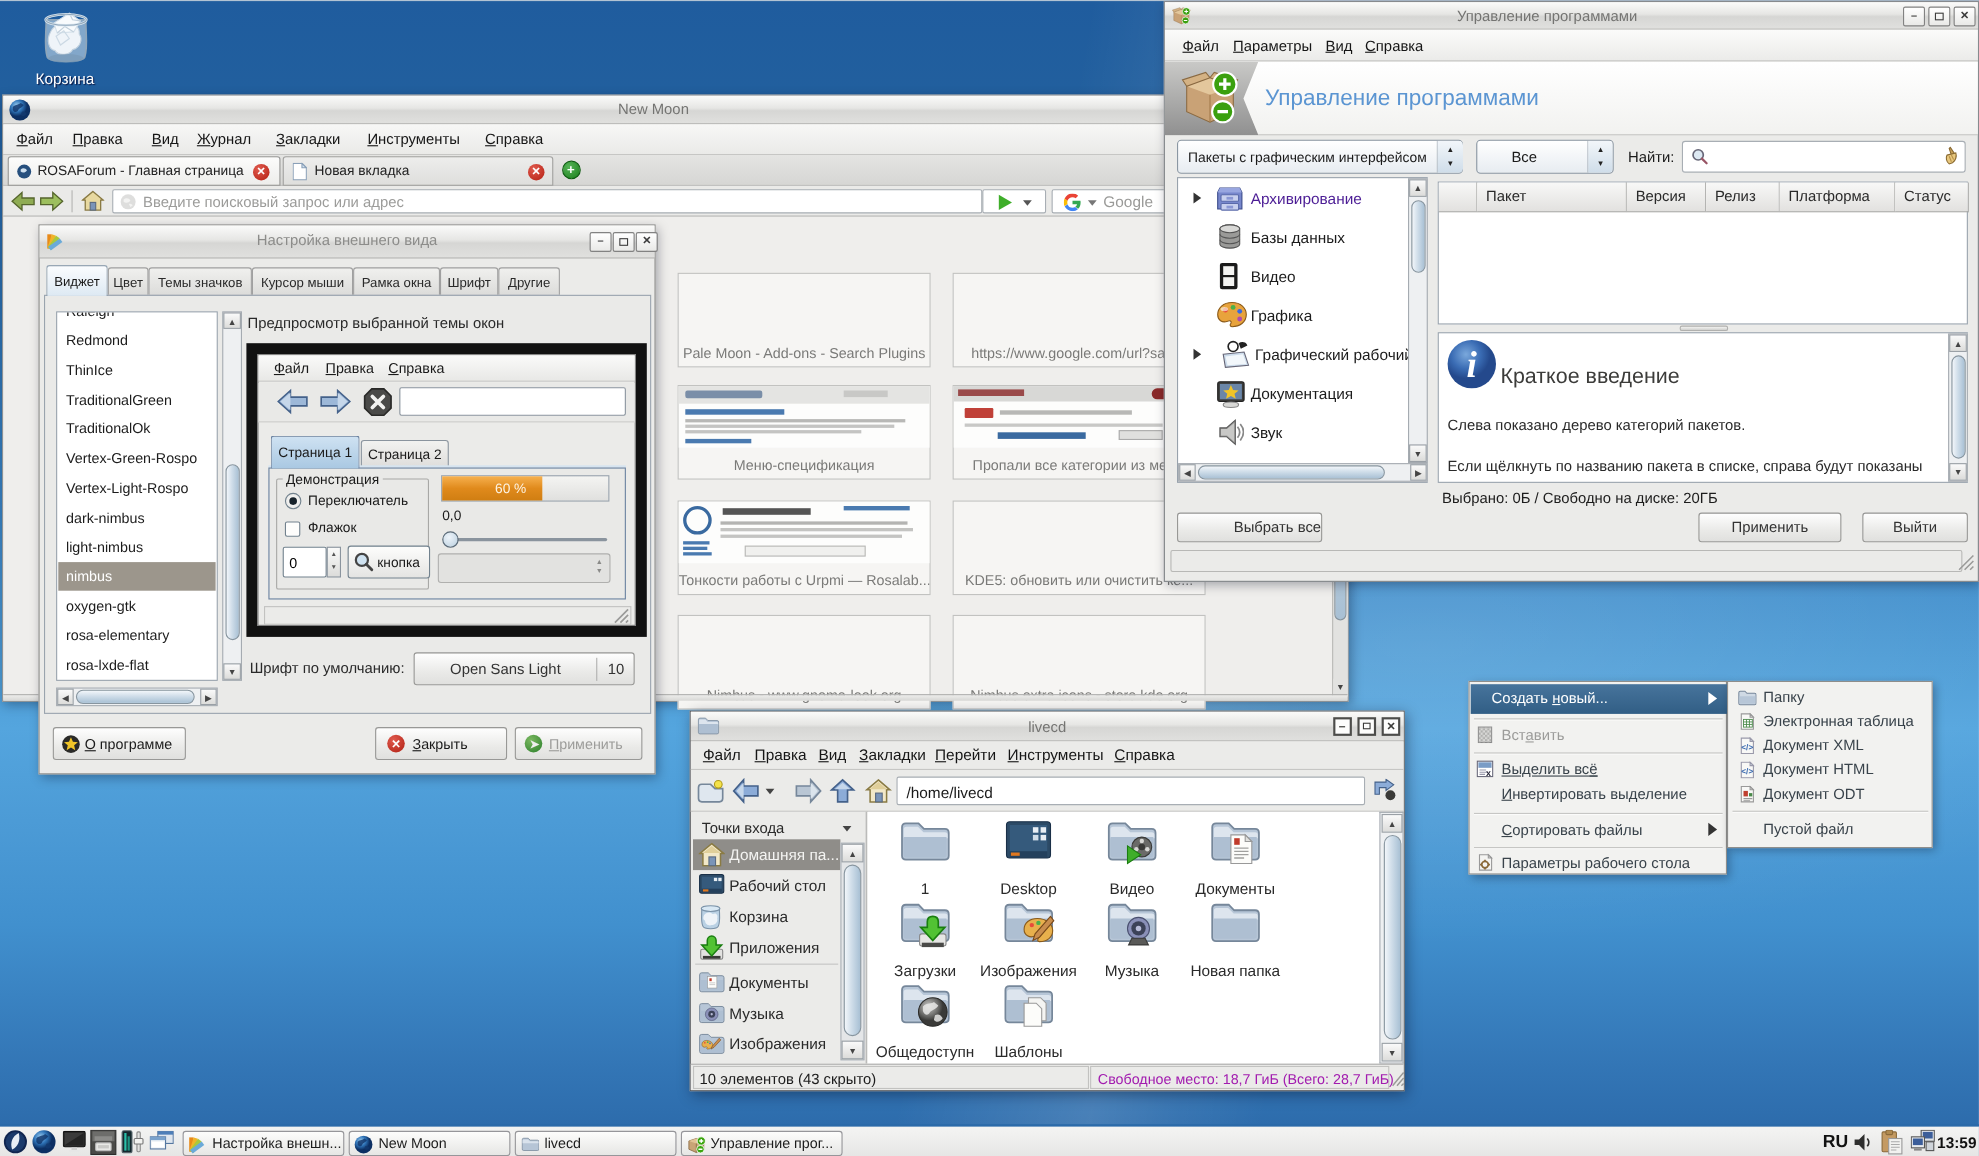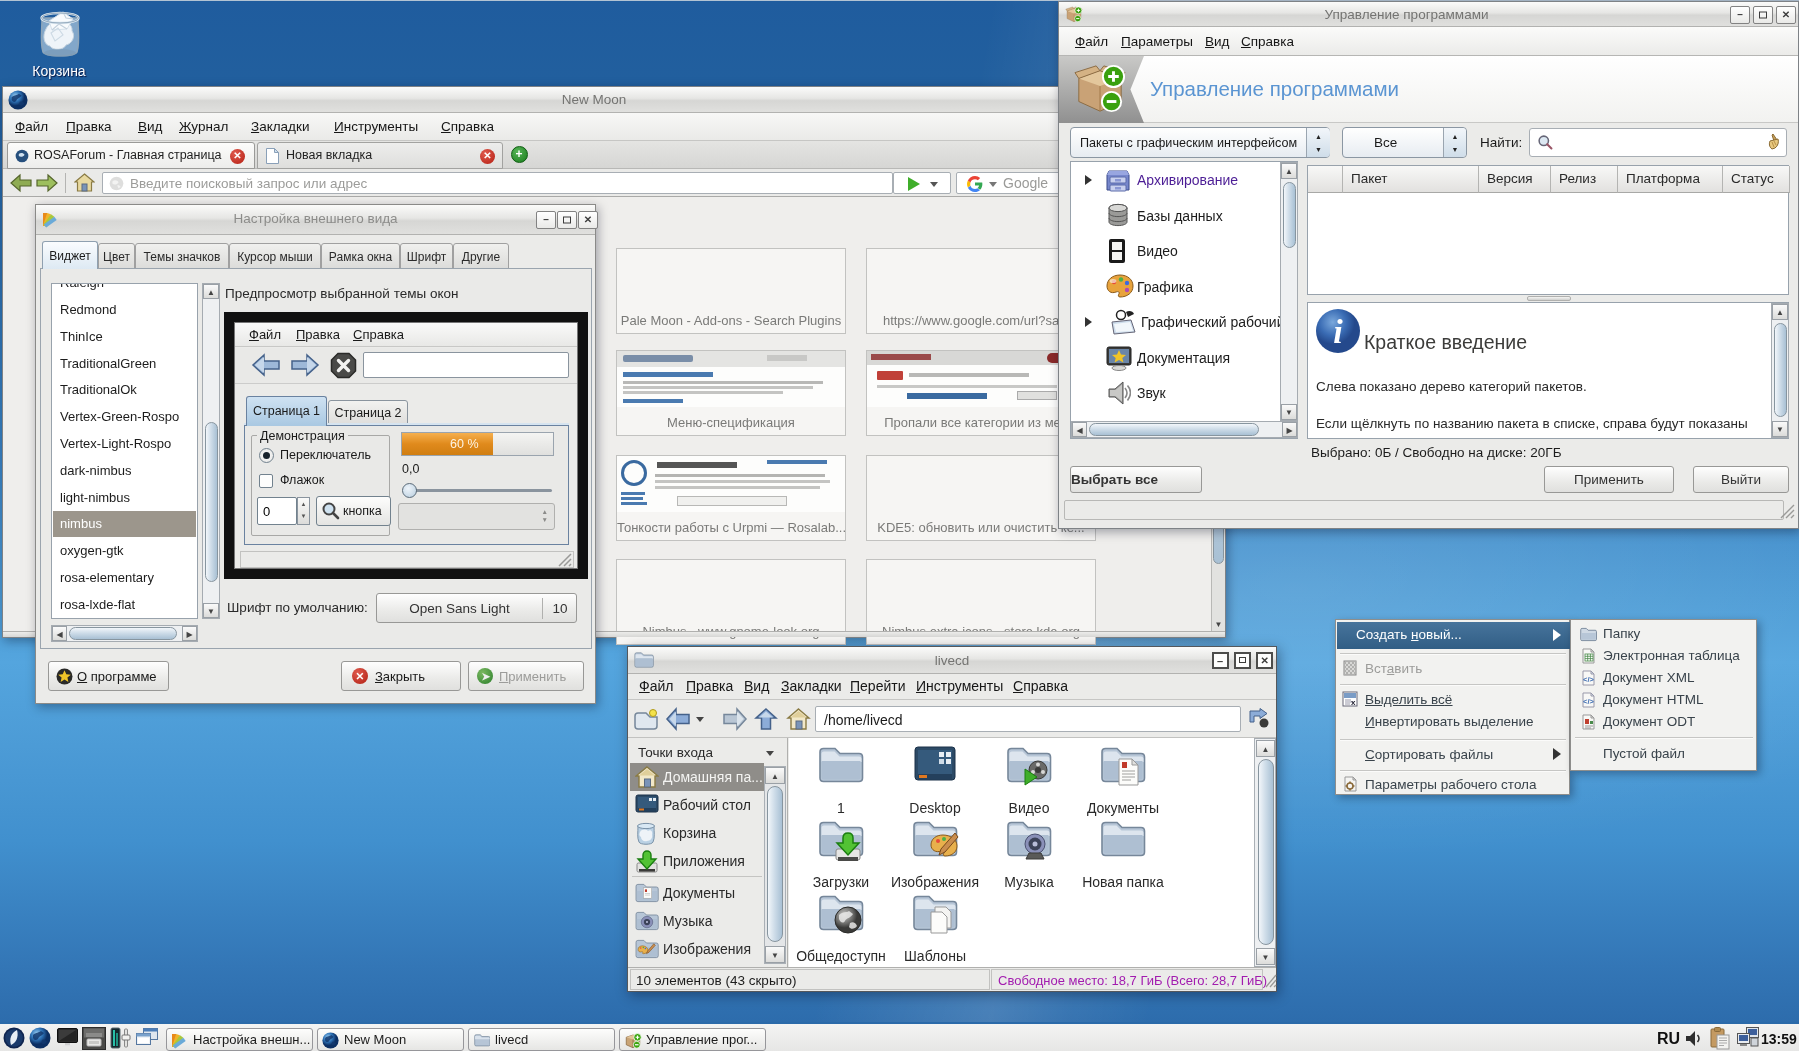--- a/index.html
+++ b/index.html
@@ -610,21 +610,21 @@
   <div class="a" style="left:8px;top:76px;font-size:13.5px;color:#2a2a2a;">Слева показано дерево категорий пакетов.</div>
   <div class="a" style="left:8px;top:113px;font-size:13.5px;color:#2a2a2a;white-space:nowrap;">Если щёлкнуть по названию пакета в списке, справа будут показаны</div>
  </div>
  <div class="sbv" style="left:712px;top:301px;width:18px;height:135px;">
   <div class="sba" style="left:0px;top:0px;width:16px;height:16px;font-size:8px;line-height:16px;">▲</div>
   <div class="sbt" style="left:1.5px;top:19px;width:13px;height:94px;"></div>
   <div class="sba" style="left:0px;bottom:0px;width:16px;height:16px;font-size:8px;line-height:16px;">▼</div>
  </div>
  <div class="a" style="left:252px;top:443px;font-size:13.5px;color:#1c1c1c;">Выбрано: 0Б / Свободно на диске: 20ГБ</div>
  <div class="btn" style="left:11px;top:464px;width:132px;height:27px;">
-      <div class="a" style="left:0;top:5px;width:100%;text-align:left;font-size:13.5px;font-weight:bold;">Выбрать все</div>
+      <div class="a" style="left:0;top:5px;width:100%;text-align:right;font-size:13.5px;">Выбрать все</div>
     </div>
  <div class="btn" style="left:485px;top:464px;width:130px;height:27px;">
       <div class="a" style="left:0;top:5px;width:100%;text-align:center;font-size:13.5px;">Применить</div>
     </div>
  <div class="btn" style="left:634px;top:464px;width:96px;height:27px;">
       <div class="a" style="left:0;top:5px;width:100%;text-align:center;font-size:13.5px;">Выйти</div>
     </div>
  <div class="a" style="left:5px;top:498px;width:720px;height:20px;border:1px solid #b8b8b6;border-radius:2px;background:#ebebe9;"></div>
  <svg class="a" style="left:721px;top:502px;" width="15" height="15" viewBox="0 0 15 15">
       <path d="M14 1 L1 14 M14 6 L6 14 M14 11 L11 14" stroke="#9a9a98" stroke-width="1.4"></path>

